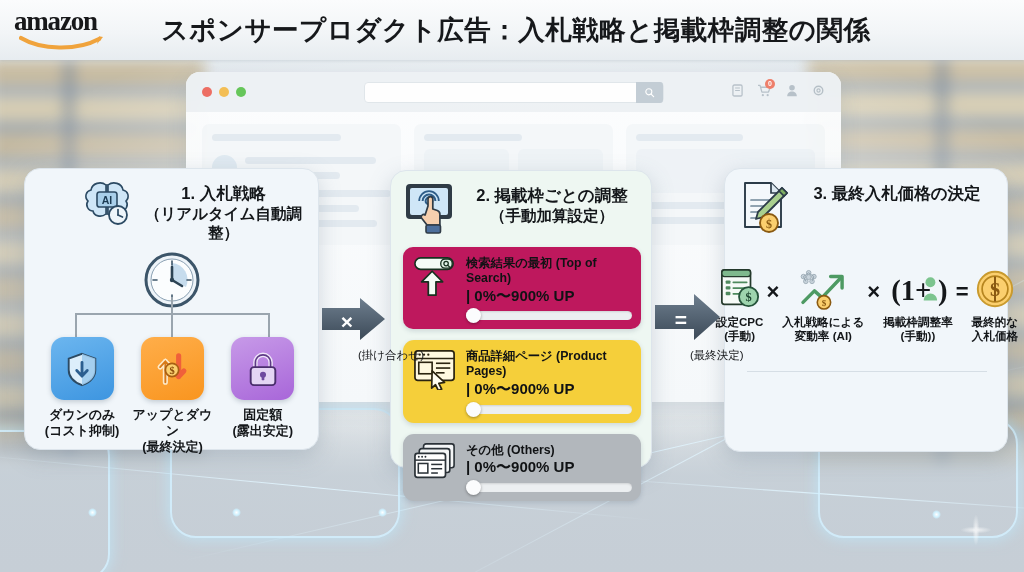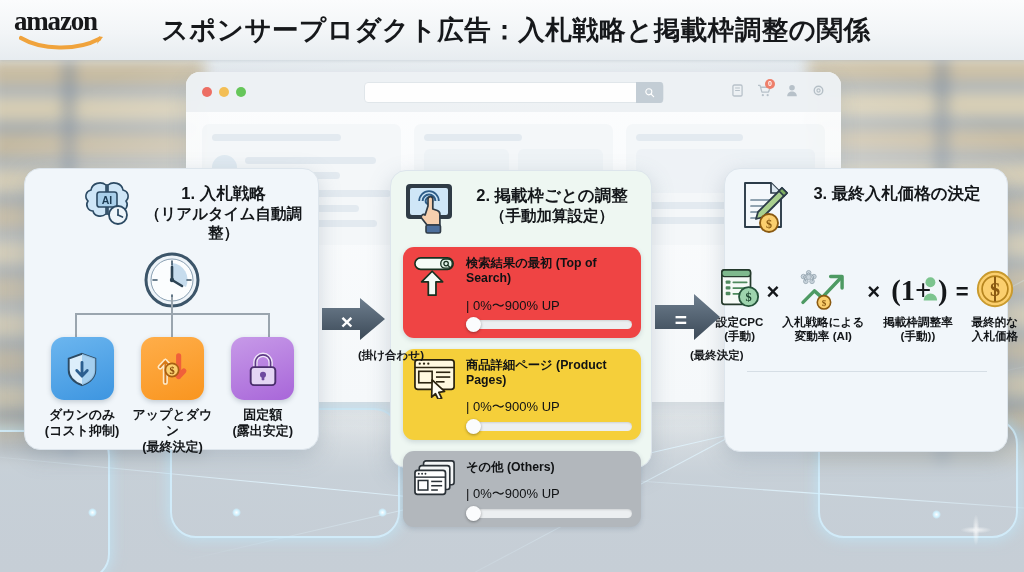--- a/index.html
+++ b/index.html
@@ -134,46 +134,46 @@
   .sq.blue   { background: linear-gradient(160deg,#6cb6ef 0%,#3d95e0 100%); }
   .sq.orange { background: linear-gradient(160deg,#ffae4a 0%,#f9951f 100%); }
   .sq.purple { background: linear-gradient(160deg,#c79ae8 0%,#a866d9 100%); }
   .s-label { font-size:13px; font-weight:700; color:#14171a; line-height:1.22; }
   .s-label .sub2 { display:block; }
 
   
   .slots { position:absolute; left:12px; top:76px; width:238px; }
   .slot { border-radius:11px; padding:8px 9px 9px 9px; margin-bottom:11px; display:flex; gap:8px; align-items:flex-start;
           box-shadow:0 2px 5px rgba(70,90,110,.2); }
-  .slot.green  { background:#ef4444; }
+  .slot.green  { background:#be185d;border-radius:10px; }
   .slot.yellow { background:#f5cf3a; }
   .slot.gray   { background:#b2b7bc; }
   .slot-ico { width:46px; flex:0 0 46px; display:flex; align-items:center; justify-content:center; }
   .slot-txt { flex:1; padding-top:1px; }
   .slot-t1 { font-size:12.3px; font-weight:700; color:#101214; line-height:1.2; }
-  .slot-t2 { font-size:13px; font-weight:400; color:#101214; line-height:1.25; margin-top:12px; }
+  .slot-t2 { font-size:15px; font-weight:700; color:#101214; line-height:1.25; margin-top:1px; }
   .slider { margin-top:6px; height:9px; background:#eceff1; border-radius:6px; position:relative; box-shadow: inset 0 1px 2px rgba(0,0,0,.12); }
   .knob { position:absolute; left:0px; top:-3px; width:15px; height:15px; border-radius:50%; background:#fbfcfd; box-shadow:0 1px 3px rgba(0,0,0,.35); }
 
   
   .formula { position:absolute; left:10px; top:96px; width:264px; display:flex; align-items:flex-start; justify-content:center; gap:3px; }
   .f-term { text-align:center; }
   .f-ico { height:48px; display:flex; align-items:center; justify-content:center; }
   .f-cap { font-size:11.6px; font-weight:700; color:#14171a; line-height:1.22; margin-top:2px; white-space:nowrap; }
   .f-cap .sub3 { display:block; }
   .f-op { font-size:22px; font-weight:700; color:#14171a; padding-top:14px; }
   .divider { position:absolute; left:22px; top:202px; width:240px; height:1px; background:#d6dee5; }
   .note { position:absolute; left:18px; top:216px; width:248px; display:flex; align-items:center; gap:9px; }
   .note-txt { font-size:12.6px; font-weight:700; color:#14171a; line-height:1.32; }
 
   
   .conn { position:absolute; z-index:25; text-align:center; }
   #conn1 { left:318px; top:296px; width:72px; }
   #conn2 { left:650px; top:292px; width:76px; }
-  .conn-lbl { font-size:11.5px; font-weight:700; color:#16181b; margin-top:2px; white-space:nowrap;padding-left:40px; }
+  .conn-lbl { font-size:11.5px; font-weight:400; color:#16181b; margin-top:2px; white-space:nowrap;padding-left:40px; }
   .arrow-box { position:relative; display:inline-block; }
   .arrow-glyph { position:absolute; left:0; top:0; width:100%; height:100%; display:flex; align-items:center; justify-content:center; padding-right:14px; font-size:21px; font-weight:700; color:#fff; line-height:1; }
 </style>
 </head>
 <body>
 
 <div class="stage">
 
   <div class="bg-warehouse">
     <div class="rack rack-l"></div>

